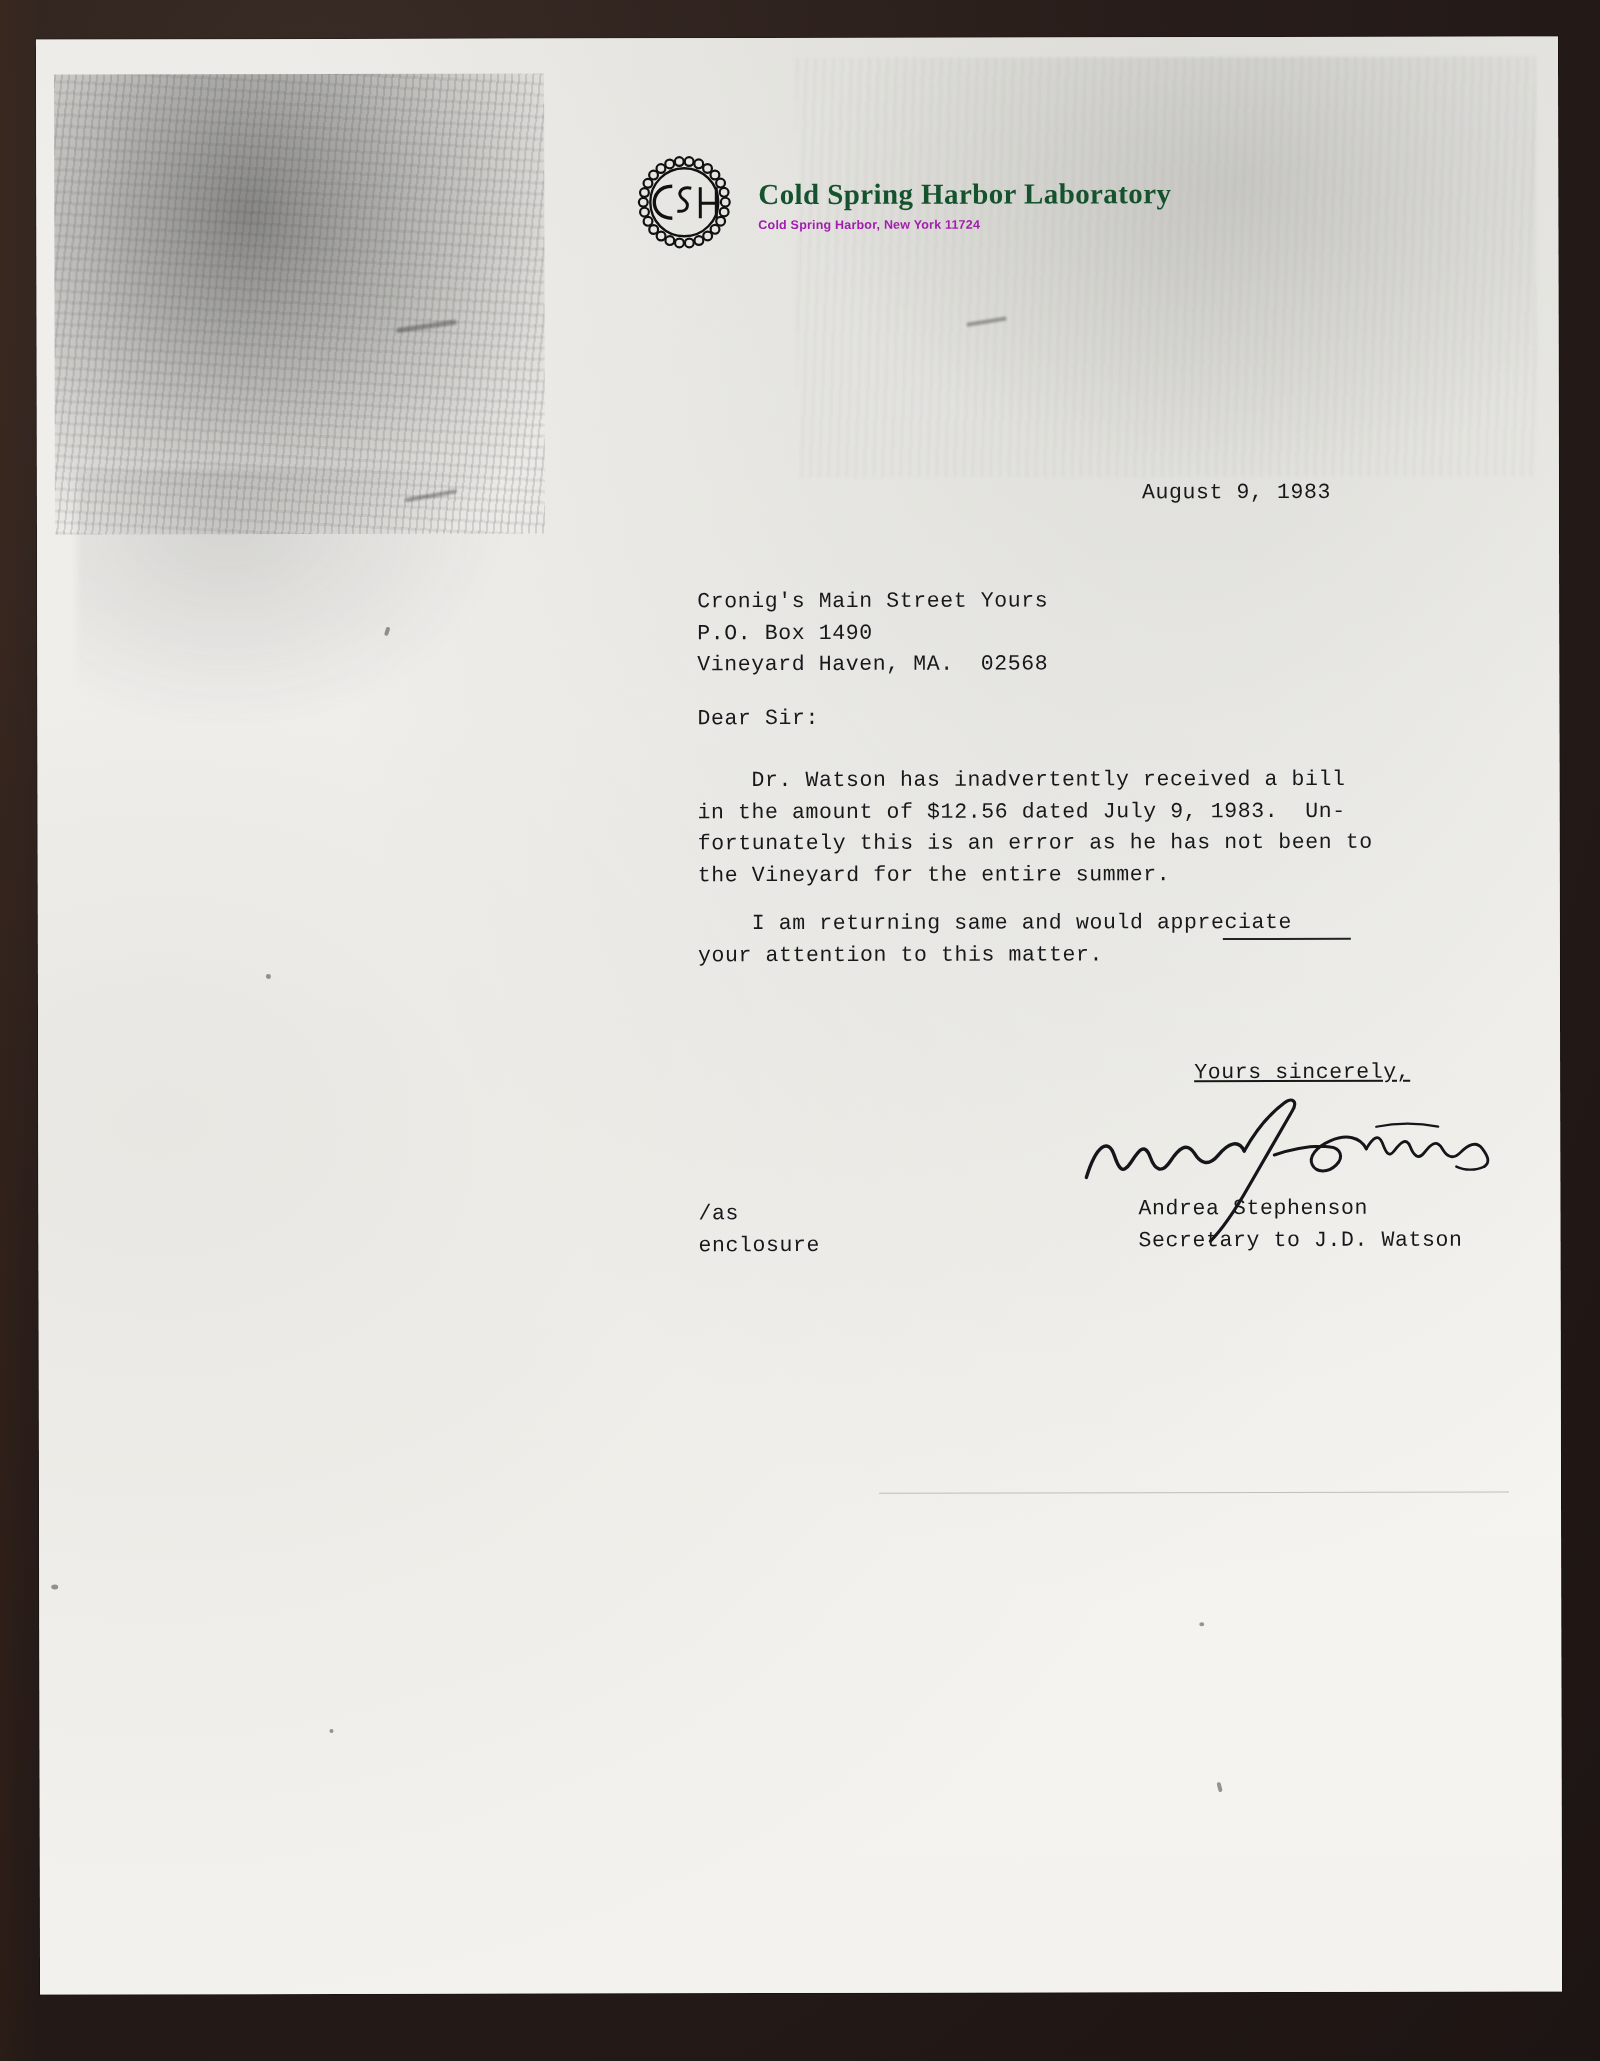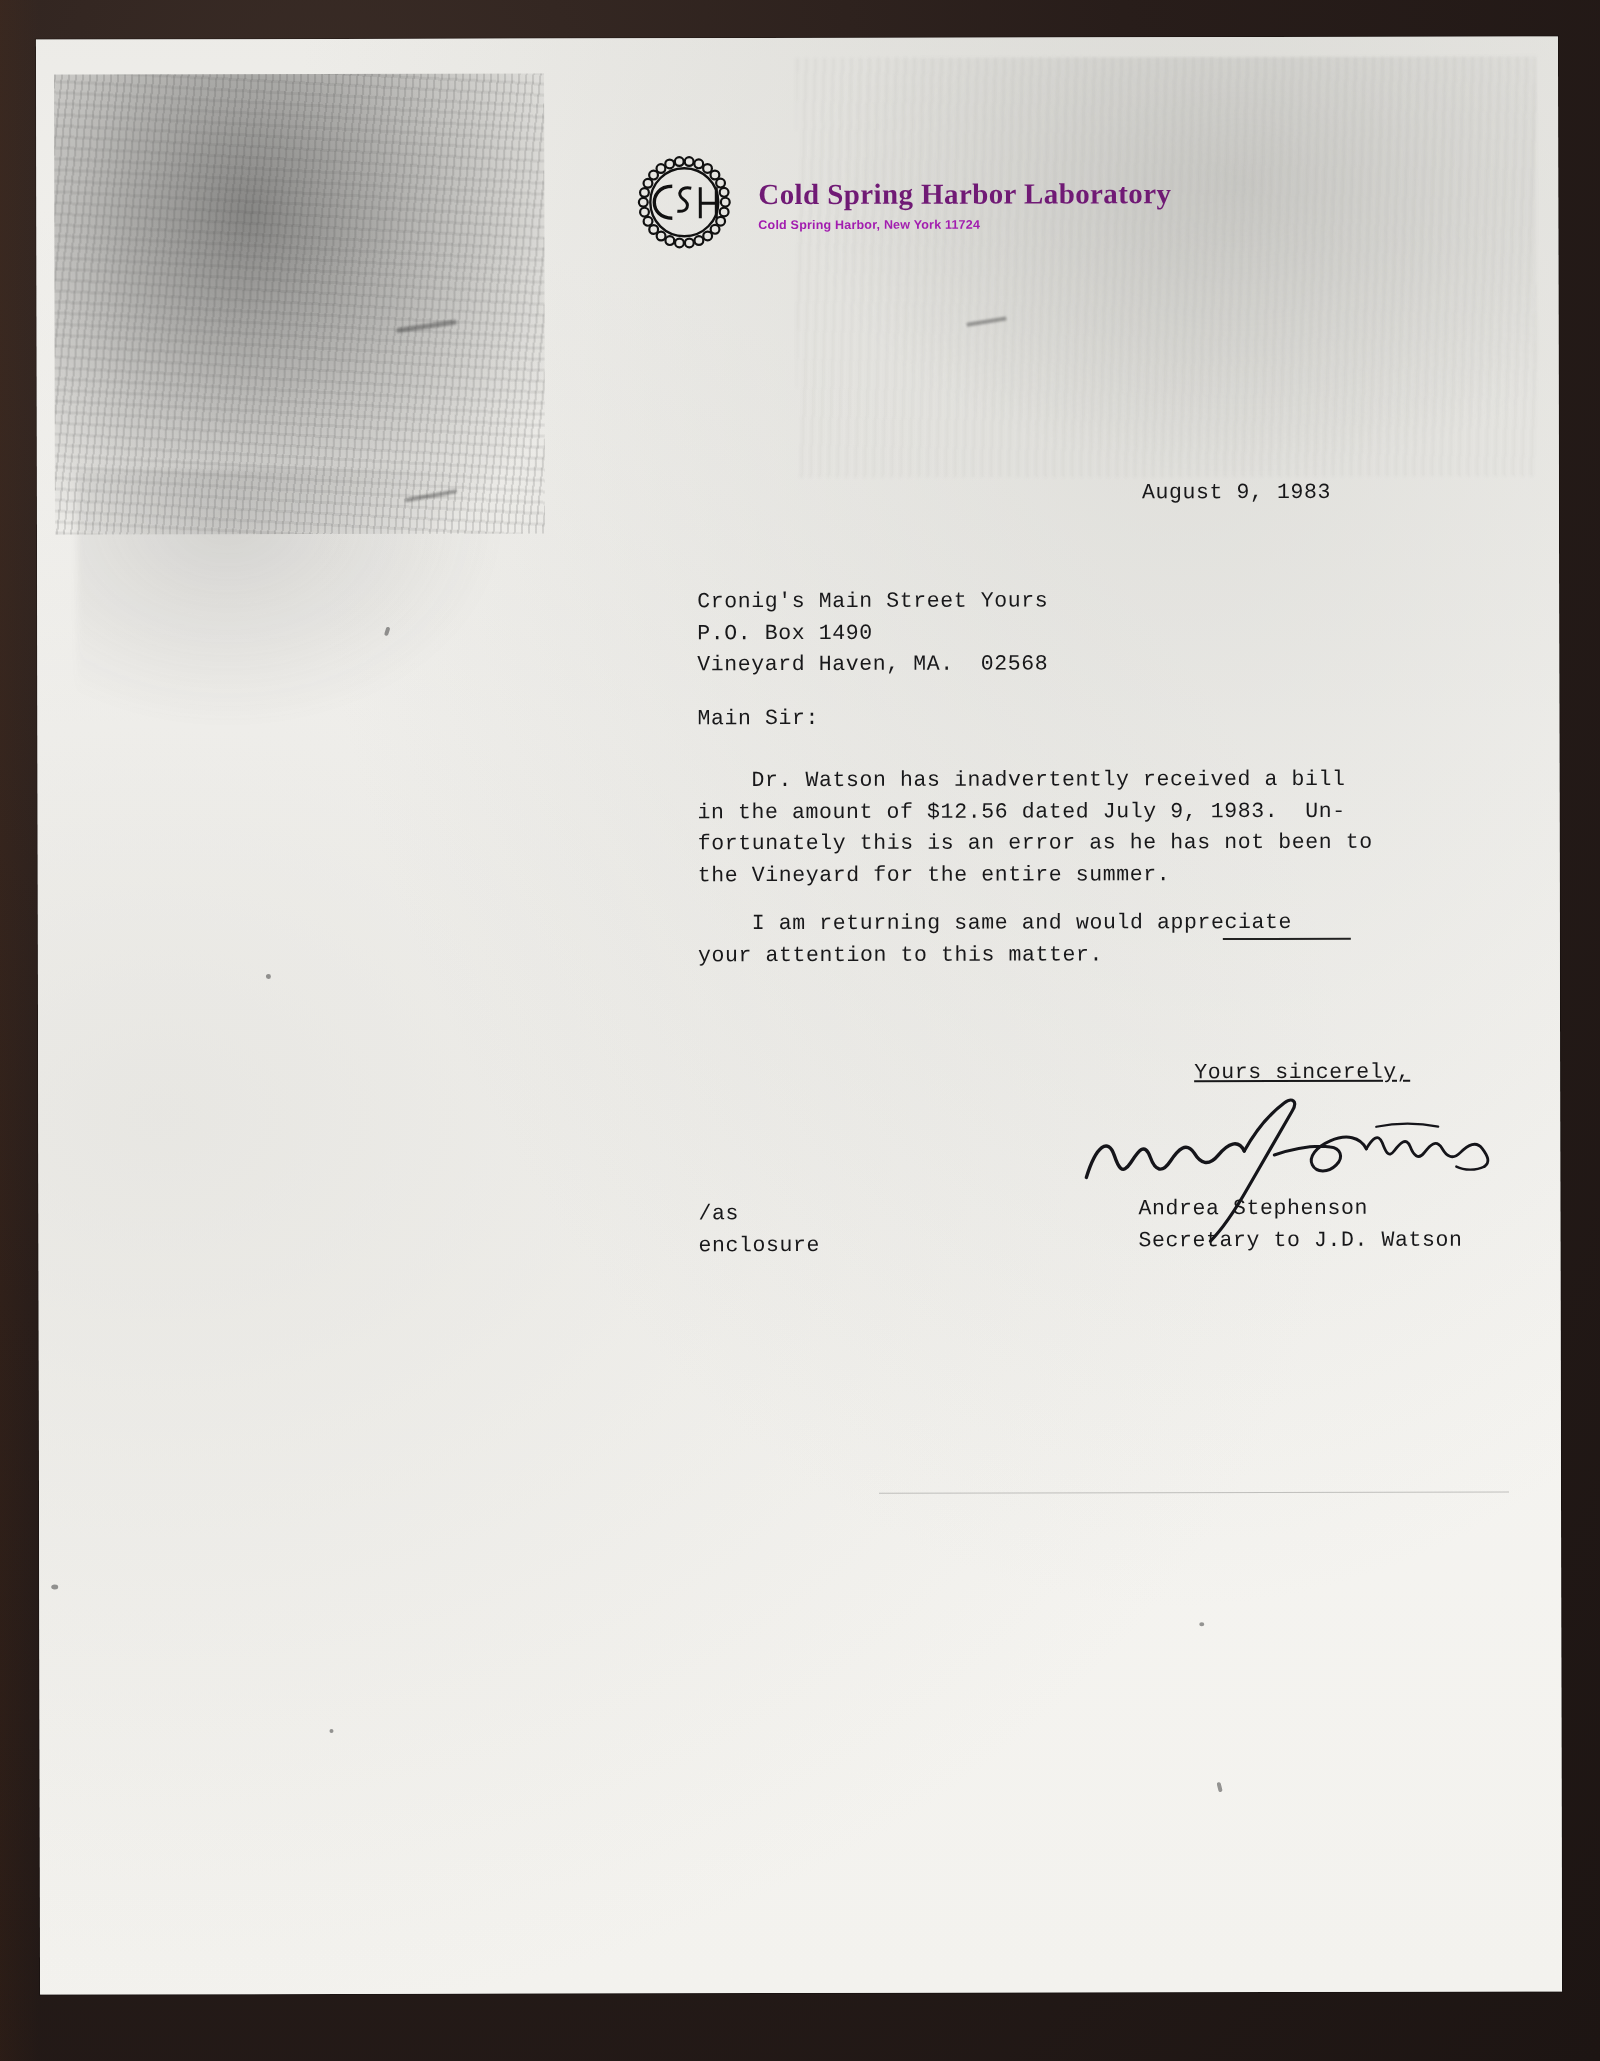--- a/index.html
+++ b/index.html
@@ -116,21 +116,21 @@
     align-items: center;
   }
   .csh-logo { width: 112px; height: 112px; position: relative; flex: none; }
   .csh-logo svg { display: block; }
   .lh-text { margin-left: 18px; padding-top: 6px; }
   .lh-title {
     font-family: "Liberation Serif", serif;
     font-weight: bold;
     font-size: 29px;
     letter-spacing: 0.4px;
-    color: #701a75;
+    color: #14532d;
     white-space: nowrap;
   }
   .lh-sub {
     font-family: "Liberation Sans", sans-serif;
     font-weight: bold;
     font-size: 12.5px;
     letter-spacing: 0.2px;
     color: #a21caf;
     margin-top: 7px;
     white-space: nowrap;
@@ -249,21 +249,21 @@
       <div class="lh-sub">Cold Spring Harbor, New York 11724</div>
     </div>
   </div>
 
   <div class="typed date">August 9, 1983</div>
 
   <div class="typed addr"><span>Cronig's Main Street Yours</span>
 <span>P.O. Box 1490</span>
 <span>Vineyard Haven, MA.  02568</span></div>
 
-  <div class="typed salutation">Main Sir:</div>
+  <div class="typed salutation">Dear Sir:</div>
 
   <div class="typed para1">    Dr. Watson has inadvertently received a bill
 in the amount of $12.56 dated July 9, 1983.  Un-
 fortunately this is an error as he has not been to
 the Vineyard for the entire summer.</div>
   <div class="typed para2">    I am returning same and would appreciate
 your attention to this matter.</div>
   <div class="underline-appreciate"></div>
 
   <div class="typed closing">Yours sincerely,</div>

